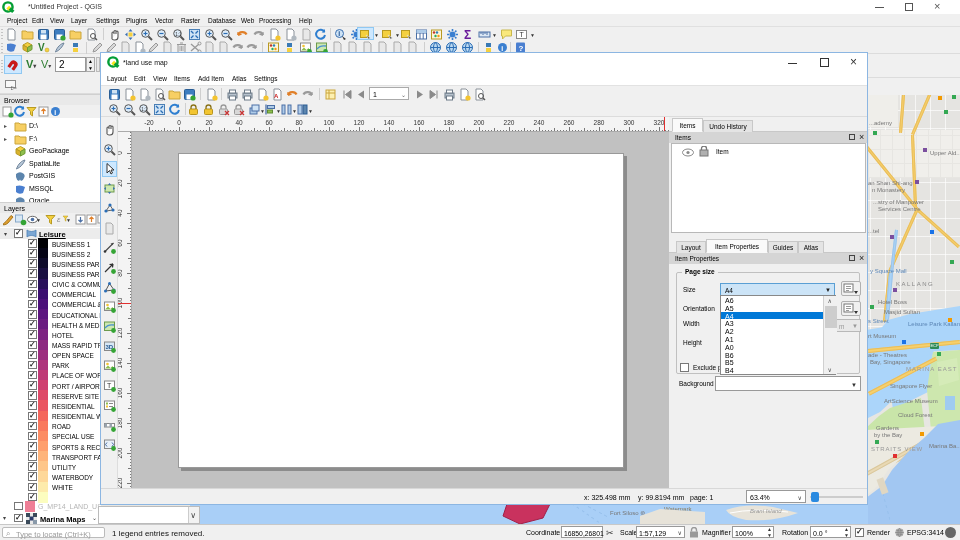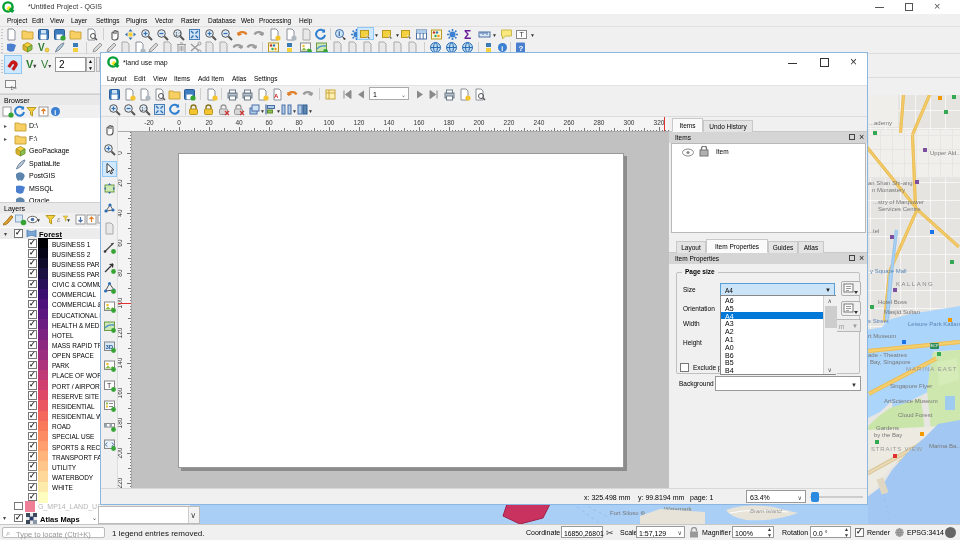--- a/index.html
+++ b/index.html
@@ -558,21 +558,21 @@
           <path d="M7.5 7.5 l4 4 M11.5 7.5 l-4 4" stroke="#cc2222" stroke-width="1.4"></path>
         </svg></div>
     </div>
   <div class="abs" id="lyTree" style="left:0; top:25px; width:101px; height:297px; background:#fff; overflow:hidden;">
       <div class="abs" style="left:0;top:1px;width:101px;height:11px;background:#ececec;"></div>
       <div class="abs" style="left:4px;top:2.5px;font-size:6px;color:#444;">▾</div>
       <div class="cb ck" style="left:14px;top:2px;"></div>
       <svg class="abs" style="left:26px;top:2px;" width="11" height="9">
         <path d="M1 1 C3 3 8 3 10 1 L10 8 C8 6 3 6 1 8 Z" fill="#7ba7d4" stroke="#4a7fb5" stroke-width="0.8"></path>
       </svg>
-      <div class="abs" style="left:39px;top:3px;font-size:7.5px;font-weight:bold;text-decoration:underline;">Forest</div>
+      <div class="abs" style="left:39px;top:3px;font-size:7.5px;font-weight:bold;text-decoration:underline;">Leisure</div>
       <div class="cb ck" style="left:28px;top:12px;"></div>
       <div class="abs" style="left:38px;top:11px;width:10px;height:11px;background:#000004;"></div>
       <div class="abs" style="left:52px;top:13.5px;font-size:6.5px;white-space:nowrap;">BUSINESS 1</div>
       <div class="cb ck" style="left:28px;top:22.15px;"></div>
       <div class="abs" style="left:38px;top:21.15px;width:10px;height:11px;background:#050416;"></div>
       <div class="abs" style="left:52px;top:23.65px;font-size:6.5px;white-space:nowrap;">BUSINESS 2</div>
       <div class="cb ck" style="left:28px;top:32.3px;"></div>
       <div class="abs" style="left:38px;top:31.3px;width:10px;height:11px;background:#0e0b2b;"></div>
       <div class="abs" style="left:52px;top:33.8px;font-size:6.5px;white-space:nowrap;">BUSINESS PARK</div>
       <div class="cb ck" style="left:28px;top:42.45px;"></div>
@@ -650,21 +650,21 @@
       <div class="abs" style="left:3px;top:286.90000000000003px;font-size:6px;color:#444;">▾</div>
       <div class="cb ck" style="left:14px;top:286.90000000000003px;"></div>
       <svg class="abs" style="left:26px;top:285.90000000000003px;" width="11" height="11">
         <rect x="0" y="0" width="11" height="11" fill="#e8e8e8"></rect>
         <rect x="0" y="0" width="4" height="4" fill="#3a4a5a"></rect>
         <rect x="7" y="0" width="4" height="4" fill="#3a4a5a"></rect>
         <rect x="3.5" y="3.5" width="4" height="4" fill="#2a3a6a"></rect>
         <rect x="0" y="7" width="4" height="4" fill="#3a4a5a"></rect>
         <rect x="7" y="7" width="4" height="4" fill="#8a9aaa"></rect>
       </svg>
-      <div class="abs" style="left:40px;top:287.90000000000003px;font-size:7.5px;font-weight:bold;">Atlas Maps</div>
+      <div class="abs" style="left:40px;top:287.90000000000003px;font-size:7.5px;font-weight:bold;">Marina Maps</div>
       <div class="abs" style="left:92px;top:286.90000000000003px;font-size:6px;color:#444;">⌄</div>
     </div>
 </div>
 
 <div class="abs t7" style="left:0; top:524px; width:960px; height:16px; background:#f0f0f0; border-top:1px solid #c8c8c8;">
   <div class="abs" style="left:2px; top:2px; width:103px; height:11px; background:#fff; border:1px solid #bbb; border-radius:2px; color:#999;">
     <span style="position:absolute; left:3px; top:1px; font-size:8px; color:#888;">⌕</span>
     <span style="position:absolute; left:13px; top:1.5px; font-size:7.5px;text-align:center;">Type to locate (Ctrl+K)</span>
   </div>
   <div class="abs" style="left:112px; top:4px; color:#111; font-size:8px;">1 legend entries removed.</div>

